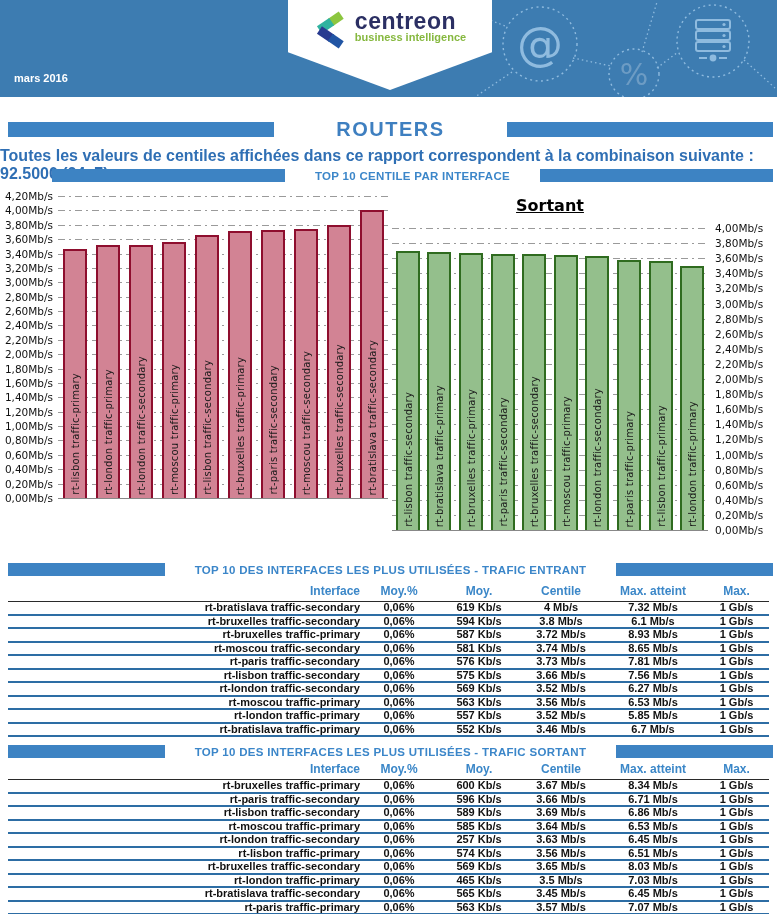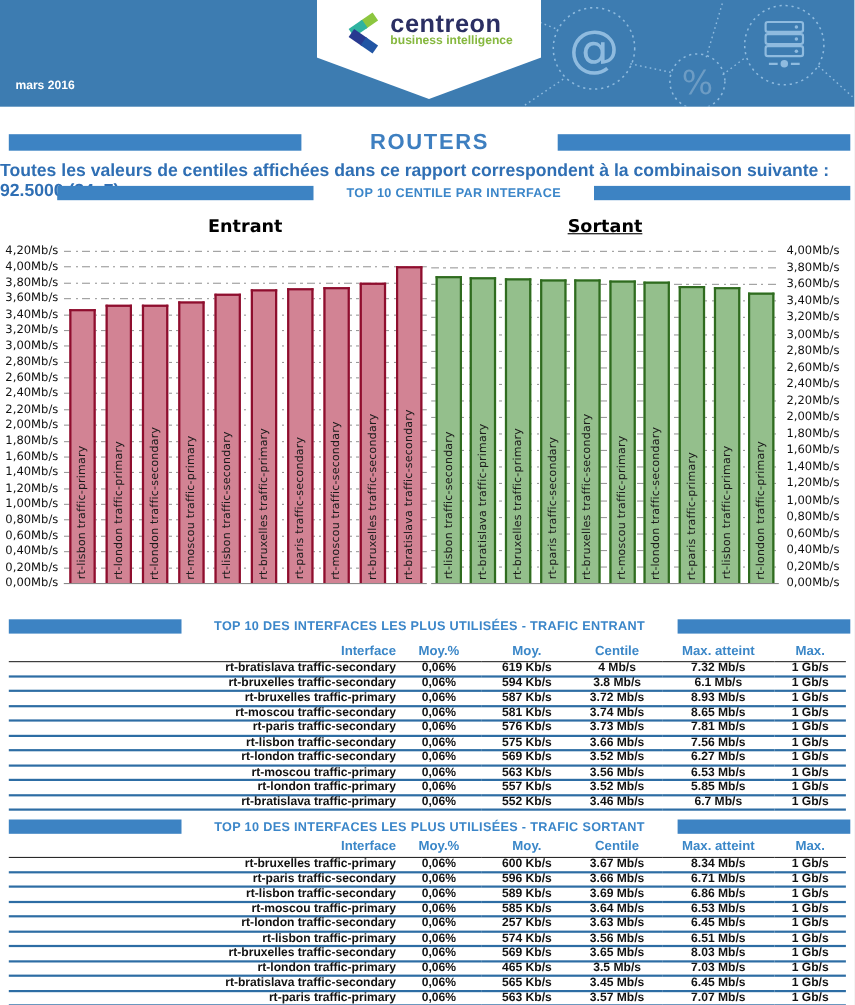--- a/index.html
+++ b/index.html
@@ -143,21 +143,20 @@
   <div class="note">Toutes les valeurs de centiles affichées dans ce rapport correspondent à la combinaison suivante : 92.5000 (24x7)</div>
 
   <div class="sec-title sub-sec" id="chart-header">
     <div class="bar"></div>
     <div class="label">TOP 10 CENTILE PAR INTERFACE</div>
     <div class="bar"></div>
   </div>
 
   <div class="charts">
     <div class="chart" id="chart0">
-      <div class="chart-title">Entrant</div>
       <div class="chart-body">
         <div class="yaxis">
             <div class="ytick" style="top: 0px;">4,20Mb/s</div>
             <div class="ytick" style="top: 14.381px;">4,00Mb/s</div>
             <div class="ytick" style="top: 28.7619px;">3,80Mb/s</div>
             <div class="ytick" style="top: 43.1429px;">3,60Mb/s</div>
             <div class="ytick" style="top: 57.5238px;">3,40Mb/s</div>
             <div class="ytick" style="top: 71.9048px;">3,20Mb/s</div>
             <div class="ytick" style="top: 86.2857px;">3,00Mb/s</div>
             <div class="ytick" style="top: 100.667px;">2,80Mb/s</div>

